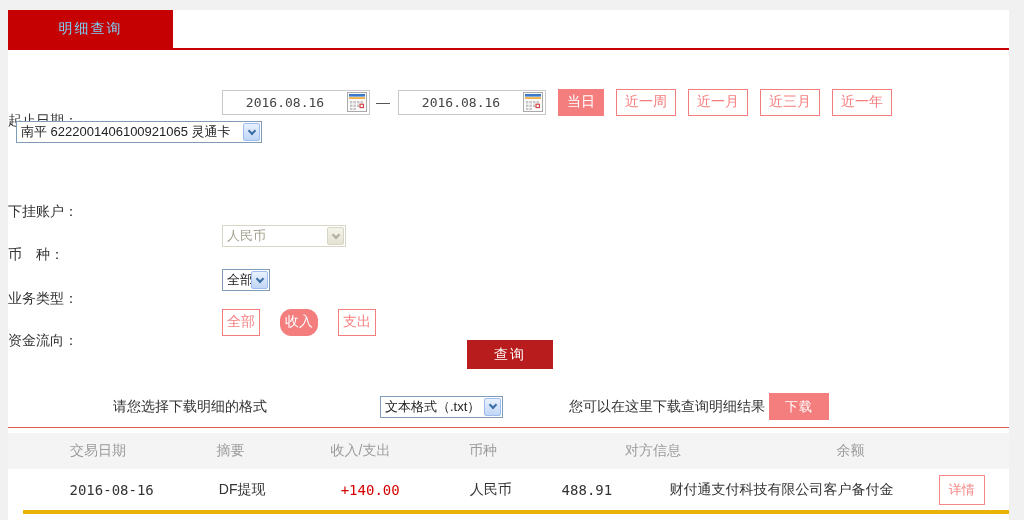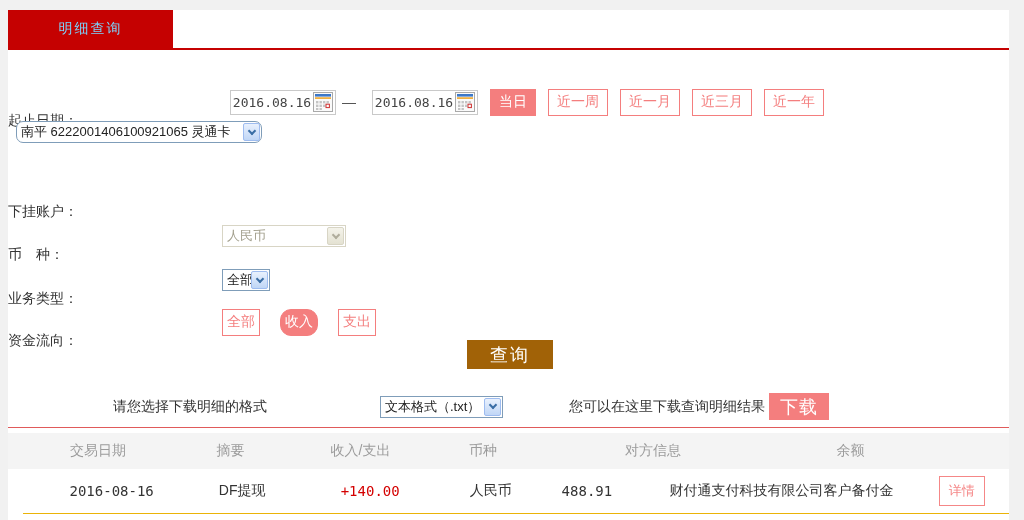--- a/index.html
+++ b/index.html
@@ -9,21 +9,21 @@
   .panel { position:absolute; left:8px; top:10px; width:1001px; height:510px; background:#fff; }
 
   .tab-bar { position:absolute; left:0; top:0; width:100%; height:40px; border-bottom:2px solid #c50101; }
   .tab { position:absolute; left:0; top:0; width:165px; height:38px; background:#c50101; color:#7dd3fc;
          display:flex; align-items:center; justify-content:center; letter-spacing:2px; cursor:pointer; }
 
   .row { position:absolute; left:0; width:100%; display:flex; align-items:center; }
   .flabel { width:206px; text-align:left; color:#333; flex:0 0 auto;margin-top:38px; }
 
   
-  .date-input { margin-left:16px; width:106px; height:25px; border:1px solid #c9c9c9; background:#fff;
+  .date-input { margin-left:8px; width:148px; height:25px; border:1px solid #c9c9c9; background:#fff;
                 display:flex; align-items:center; position:relative; cursor:text; }
   .date-input .dval { flex:1; text-align:center; font-family:"DejaVu Sans Mono", monospace; font-size:13px; color:#444; }
   .cal { width:20px; height:20px; margin-right:2px; flex:0 0 auto; cursor:pointer; }
   .dash { margin-left:6px; color:#555; }
 
   
   .sbtn { margin-left:12px; height:27px; border:1px solid #f47e7e; background:#fff; color:#f47e7e;
           display:inline-flex; align-items:center; justify-content:center; padding:0 8px; font-size:14px; cursor:pointer; }
   .sbtn.fill { background:#f47e7e; color:#fff; }
 
@@ -34,34 +34,34 @@
   .select .sval .num, .mono { font-family:"DejaVu Sans Mono", monospace; }
   .arrowbox { width:17px; height:18px; margin-right:1px; border:1px solid #9ebcf0; border-radius:2px;
               background:linear-gradient(#e9f1fd,#c0d6f6); display:flex; align-items:center; justify-content:center; flex:0 0 auto; }
   .chev { width:6px; height:6px; border-right:2px solid #3a6ea5; border-bottom:2px solid #3a6ea5;
           transform:rotate(45deg); margin-top:-3px; }
   .select.disabled { border-color:#d8d5c5; background:#fff; cursor:default; }
   .select.disabled .sval { color:#a3a08e; }
   .select.disabled .arrowbox { border-color:#d8d5c5; background:linear-gradient(#f4f3ea,#e4e2d2); }
   .select.disabled .chev { border-color:#b0ad9c; }
 
-  .query-btn { position:absolute; left:459px; top:330px; width:86px; height:29px; background:#a16207; color:#fff;
-               border:none; font-size:18px; letter-spacing:2px; display:flex; align-items:center; justify-content:center; cursor:pointer; }
+  .query-btn { position:absolute; left:459px; top:330px; width:86px; height:29px; background:#b91c1c; color:#fff;
+               border:none; font-size:14px; letter-spacing:2px; display:flex; align-items:center; justify-content:center; cursor:pointer; }
 
   .dl-label { width:364px; text-align:center; flex:0 0 auto; }
   .dl-select { width:123px; }
   .dl-hint { margin-left:66px; }
   .dl-btn { margin-left:4px; width:60px; height:27px; background:#f47e7e; color:#fff; display:flex;
-            align-items:center; justify-content:center; font-size:18px; letter-spacing:1px; cursor:pointer; }
+            align-items:center; justify-content:center; font-size:13px; letter-spacing:1px; cursor:pointer; }
 
   
   .tbl { position:absolute; left:0; top:417px; width:100%; border-top:1px solid #e05a5a; }
   .trow { display:flex; align-items:center; }
   .thead { margin-top:5px; height:36px; background:#f4f4f4; color:#9b9b9b; }
-  .tdata { height:45px; background:#fff; border-bottom:1px solid #eab308; color:#333;margin-left:15px; }
+  .tdata { height:45px; background:#fff; border-bottom:4px solid #eab308; color:#333;margin-left:15px; }
   .c1{width:180px;} .c2{width:85px;} .c3{width:175px;} .c4{width:70px;} .c5{width:125px;} .c6{width:270px;} .c7{width:96px;}
   .cell { text-align:center; white-space:nowrap; }
   .amount { color:#d40000; }
   .detail-btn { display:inline-block; border:1px solid #f58787; color:#f58787; background:#fff;
                 padding:5px 9px; font-size:13px; cursor:pointer; }
 </style>
 </head>
 <body>
 
 <div class="panel">
@@ -114,21 +114,21 @@
       </svg>
     </div>
     <div class="sbtn fill">当日</div>
     <div class="sbtn">近一周</div>
     <div class="sbtn">近一月</div>
     <div class="sbtn">近三月</div>
     <div class="sbtn">近一年</div>
   </div>
 
   <div class="row" style="top:111px;">
-    <div class="select" style="width:246px;border-radius:7px;">
+    <div class="select" style="width:246px;">
       <span class="sval num">南平 6222001406100921065 灵通卡</span>
       <span class="arrowbox">
           <span class="chev"></span>
         </span>
     </div>
   </div>
 
   <div class="row" style="top:155px;">
     <div class="flabel">下挂账户：</div>
   </div>

